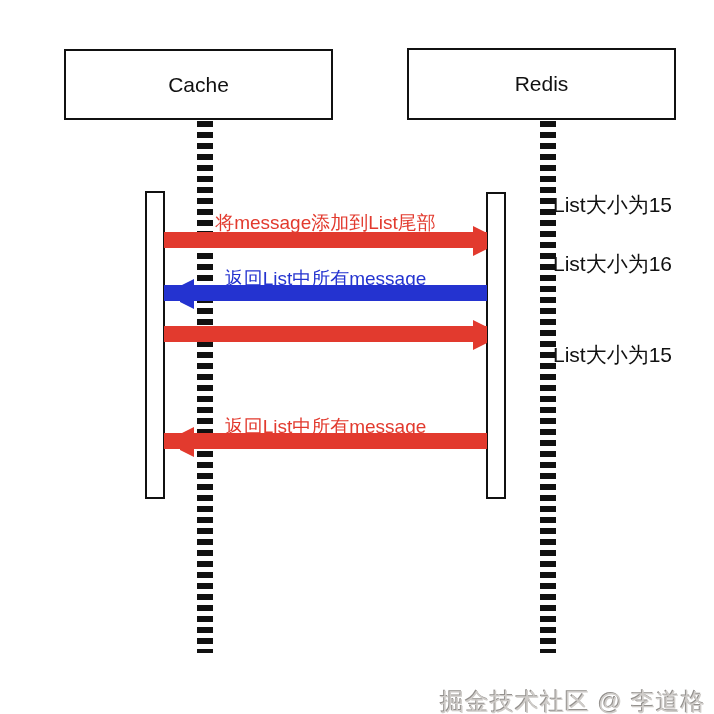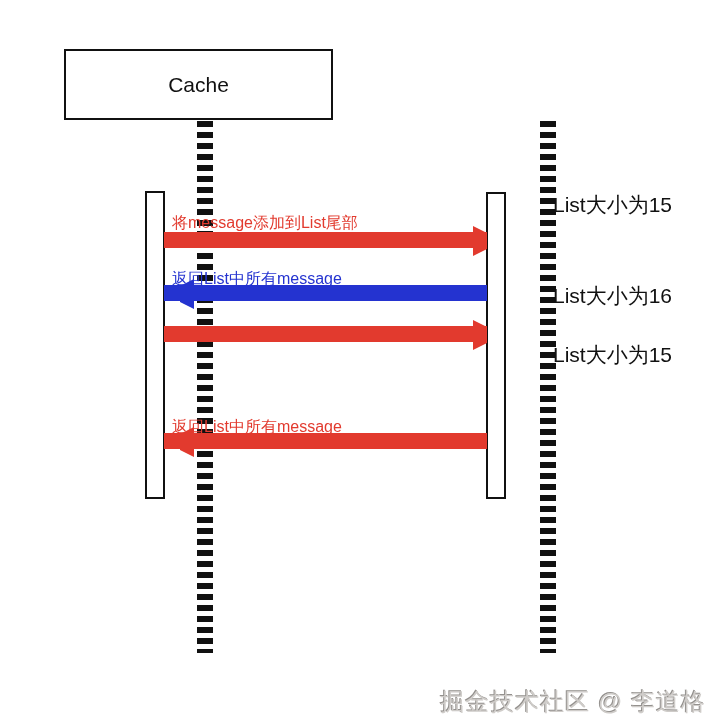--- a/index.html
+++ b/index.html
@@ -47,21 +47,22 @@
     border: 2px solid #111111;
     background: #ffffff;
   }
   .activation.cache { left: 129px; top: 175px; height: 308px; }
   .activation.redis { left: 470px; top: 176px; height: 307px; }
 
   .msg-label {
     position: absolute;
     left: 148px;
     width: 323px;
-    font-size: 16px;
+    text-align: center;
+    font-size: 19px;
     line-height: 20px;
     white-space: nowrap;
   }
   .msg-line {
     position: absolute;
     left: 148px;
     width: 323px;
     height: 2px;
   }
   .arrowhead {
@@ -96,20 +97,23 @@
   }
 </style>
 </head>
 <body>
 
 <div class="canvas">
 
   <div class="actor-box cache">
     <span>Cache</span>
   </div>
+  <div class="actor-box redis">
+    <span>Redis</span>
+  </div>
 
   <div class="lifeline cache"></div>
   <div class="lifeline redis"></div>
 
   <div class="activation cache"></div>
   <div class="activation redis"></div>
 
   <div class="msg-label" style="top: 189px; color: rgb(226, 58, 46);">将message添加到List尾部</div>
   <div class="msg-line" style="top: 216px; background-color: rgb(226, 58, 46);"></div>
   <div class="arrowhead right" style="left: 457px; top: 210px; border-left-color: rgb(226, 58, 46);"></div>
@@ -119,18 +123,18 @@
   <div class="arrowhead left" style="left: 148px; top: 263px; border-right-color: rgb(36, 51, 208);"></div>
 
   <div class="msg-line" style="top: 310px; background-color: rgb(226, 58, 46);"></div>
   <div class="arrowhead right" style="left: 457px; top: 304px; border-left-color: rgb(226, 58, 46);"></div>
 
   <div class="msg-label" style="top: 393px; color: rgb(226, 58, 46);">返回List中所有message</div>
   <div class="msg-line" style="top: 417px; background-color: rgb(226, 58, 46);"></div>
   <div class="arrowhead left" style="left: 148px; top: 411px; border-right-color: rgb(226, 58, 46);"></div>
 
   <div class="note" style="top:171px;">List大小为15</div>
-  <div class="note" style="top:230px;margin-top:32px;">List大小为16</div>
+  <div class="note" style="top:230px;">List大小为16</div>
   <div class="note" style="top:321px;">List大小为15</div>
 
   <div class="watermark">掘金技术社区 @ 李道格</div>
 
 </div>
 
 </body></html>

